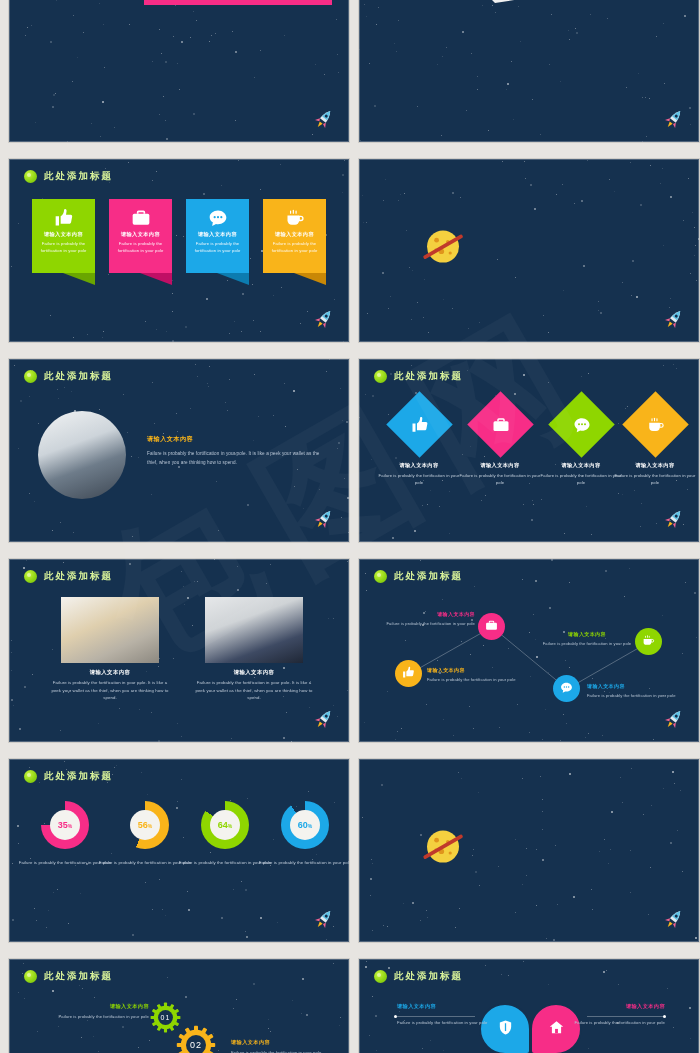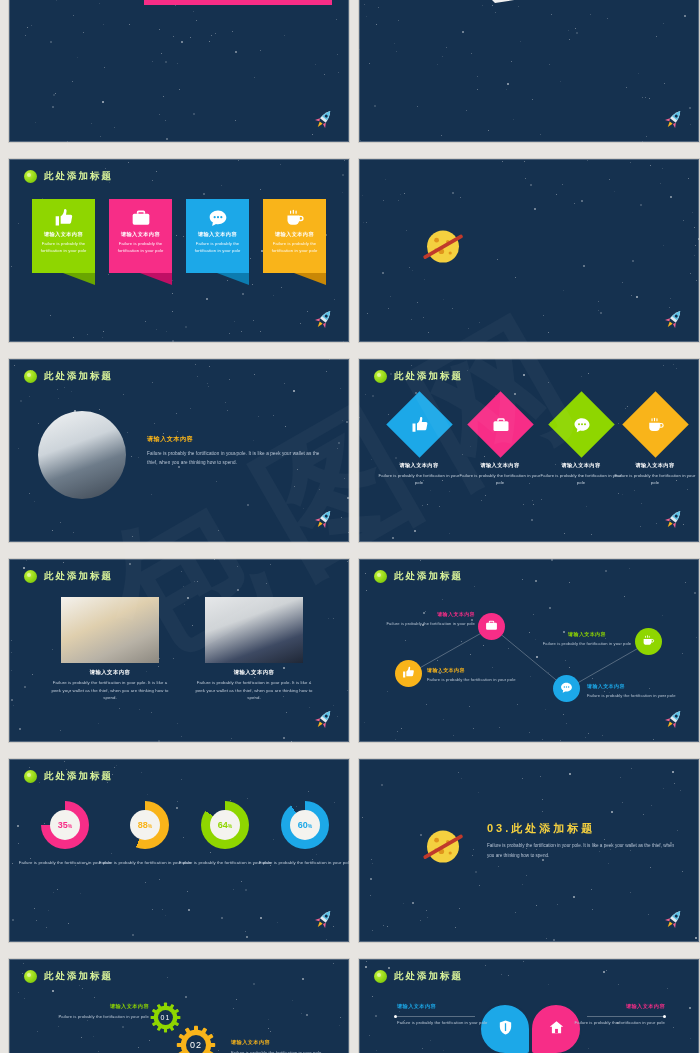--- a/index.html
+++ b/index.html
@@ -1083,21 +1083,21 @@
       <div class="hole">
         <span class="pct" style="color:#f72d87"><span>35</span><small>%</small></span>
       </div>
     </div>
     <div class="donut-lbl" style="left:8px">
       <div class="en">Failure is probably the fortification in your pole</div>
     </div>
 
     <div class="donut" style="left:112px;background:conic-gradient(#f9b41a 0 56%, rgba(255,255,255,0) 56% 100%)">
       <div class="hole">
-        <span class="pct" style="color:#f9b41a"><span>88</span><small>%</small></span>
+        <span class="pct" style="color:#f9b41a"><span>56</span><small>%</small></span>
       </div>
     </div>
     <div class="donut-lbl" style="left:88px">
       <div class="en">Failure is probably the fortification in your pole</div>
     </div>
 
     <div class="donut" style="left:192px;background:conic-gradient(#8fd600 0 85%, rgba(255,255,255,0) 85% 100%)">
       <div class="hole">
         <span class="pct" style="color:#8fd600"><span>64</span><small>%</small></span>
       </div>
@@ -1200,24 +1200,20 @@
         </div>
     <svg class="sec-planet" viewBox="0 0 60 60">
       <circle cx="30" cy="32" r="20" fill="#f4d03f"></circle>
       <circle cx="22" cy="24" r="3" fill="#e0951c"></circle>
           <circle cx="36" cy="26" r="2.2" fill="#e0951c"></circle>
       <circle cx="28" cy="38" r="3.4" fill="#e0951c"></circle>
           <circle cx="39" cy="40" r="2" fill="#e0951c"></circle>
       <circle cx="21" cy="36" r="1.6" fill="#e0951c"></circle>
       <rect x="2" y="30" width="56" height="4.5" rx="2" fill="#c0392b" transform="rotate(-30 30 32)"></rect>
     </svg>
-    <div class="sec-txt">
-      <div class="st" style="color:#f4d03f">03.此处添加标题</div>
-      <div class="sd">Failure is probably the fortification in your pole. It is like a peek your wallet as the thief, when you are thinking how to spend.</div>
-    </div>
     <svg class="rocket" viewBox="0 0 24 24">
       <path d="M12 1 C15 5 16 10 16 14 L8 14 C8 10 9 5 12 1Z" fill="#dfe8ee"></path>
       <path d="M12 1 C14 4 15 8 15.4 11 L8.6 11 C9 8 10 4 12 1Z" fill="#5fc4e8"></path>
       <circle cx="12" cy="8" r="1.6" fill="#15314f"></circle>
       <path d="M8 14 L5 19 L9.5 17Z" fill="#f06292"></path>
       <path d="M16 14 L19 19 L14.5 17Z" fill="#f06292"></path>
       <path d="M10 17 L12 23 L14 17Z" fill="#f9b41a"></path>
     </svg>
   </div>
 

